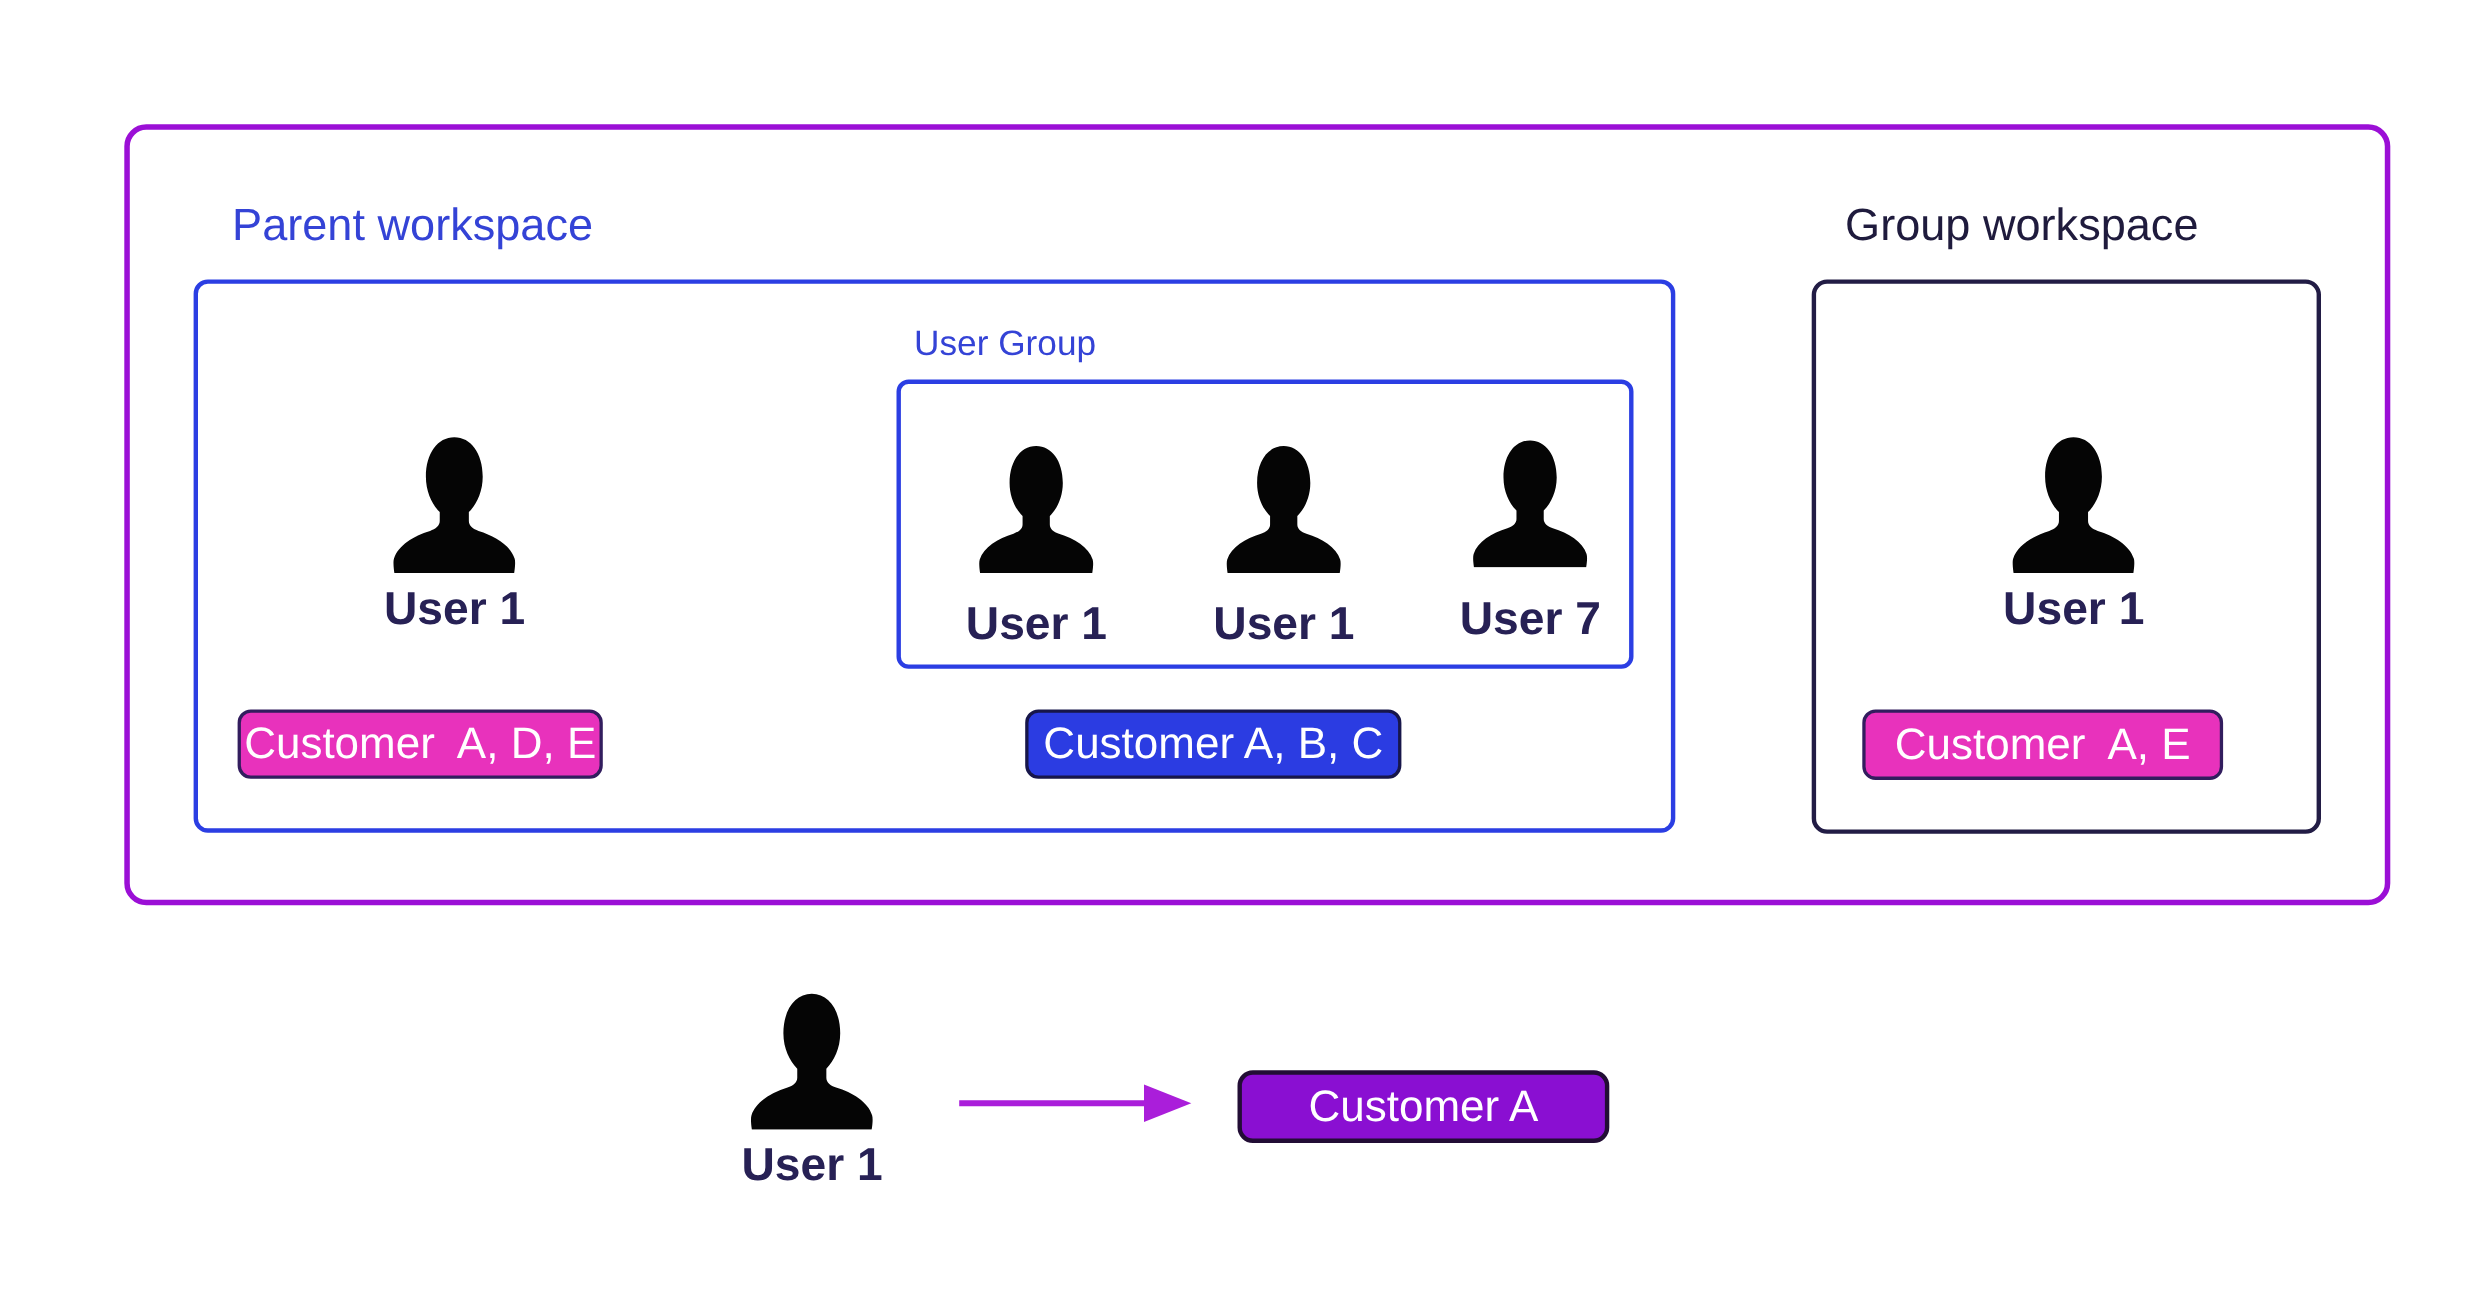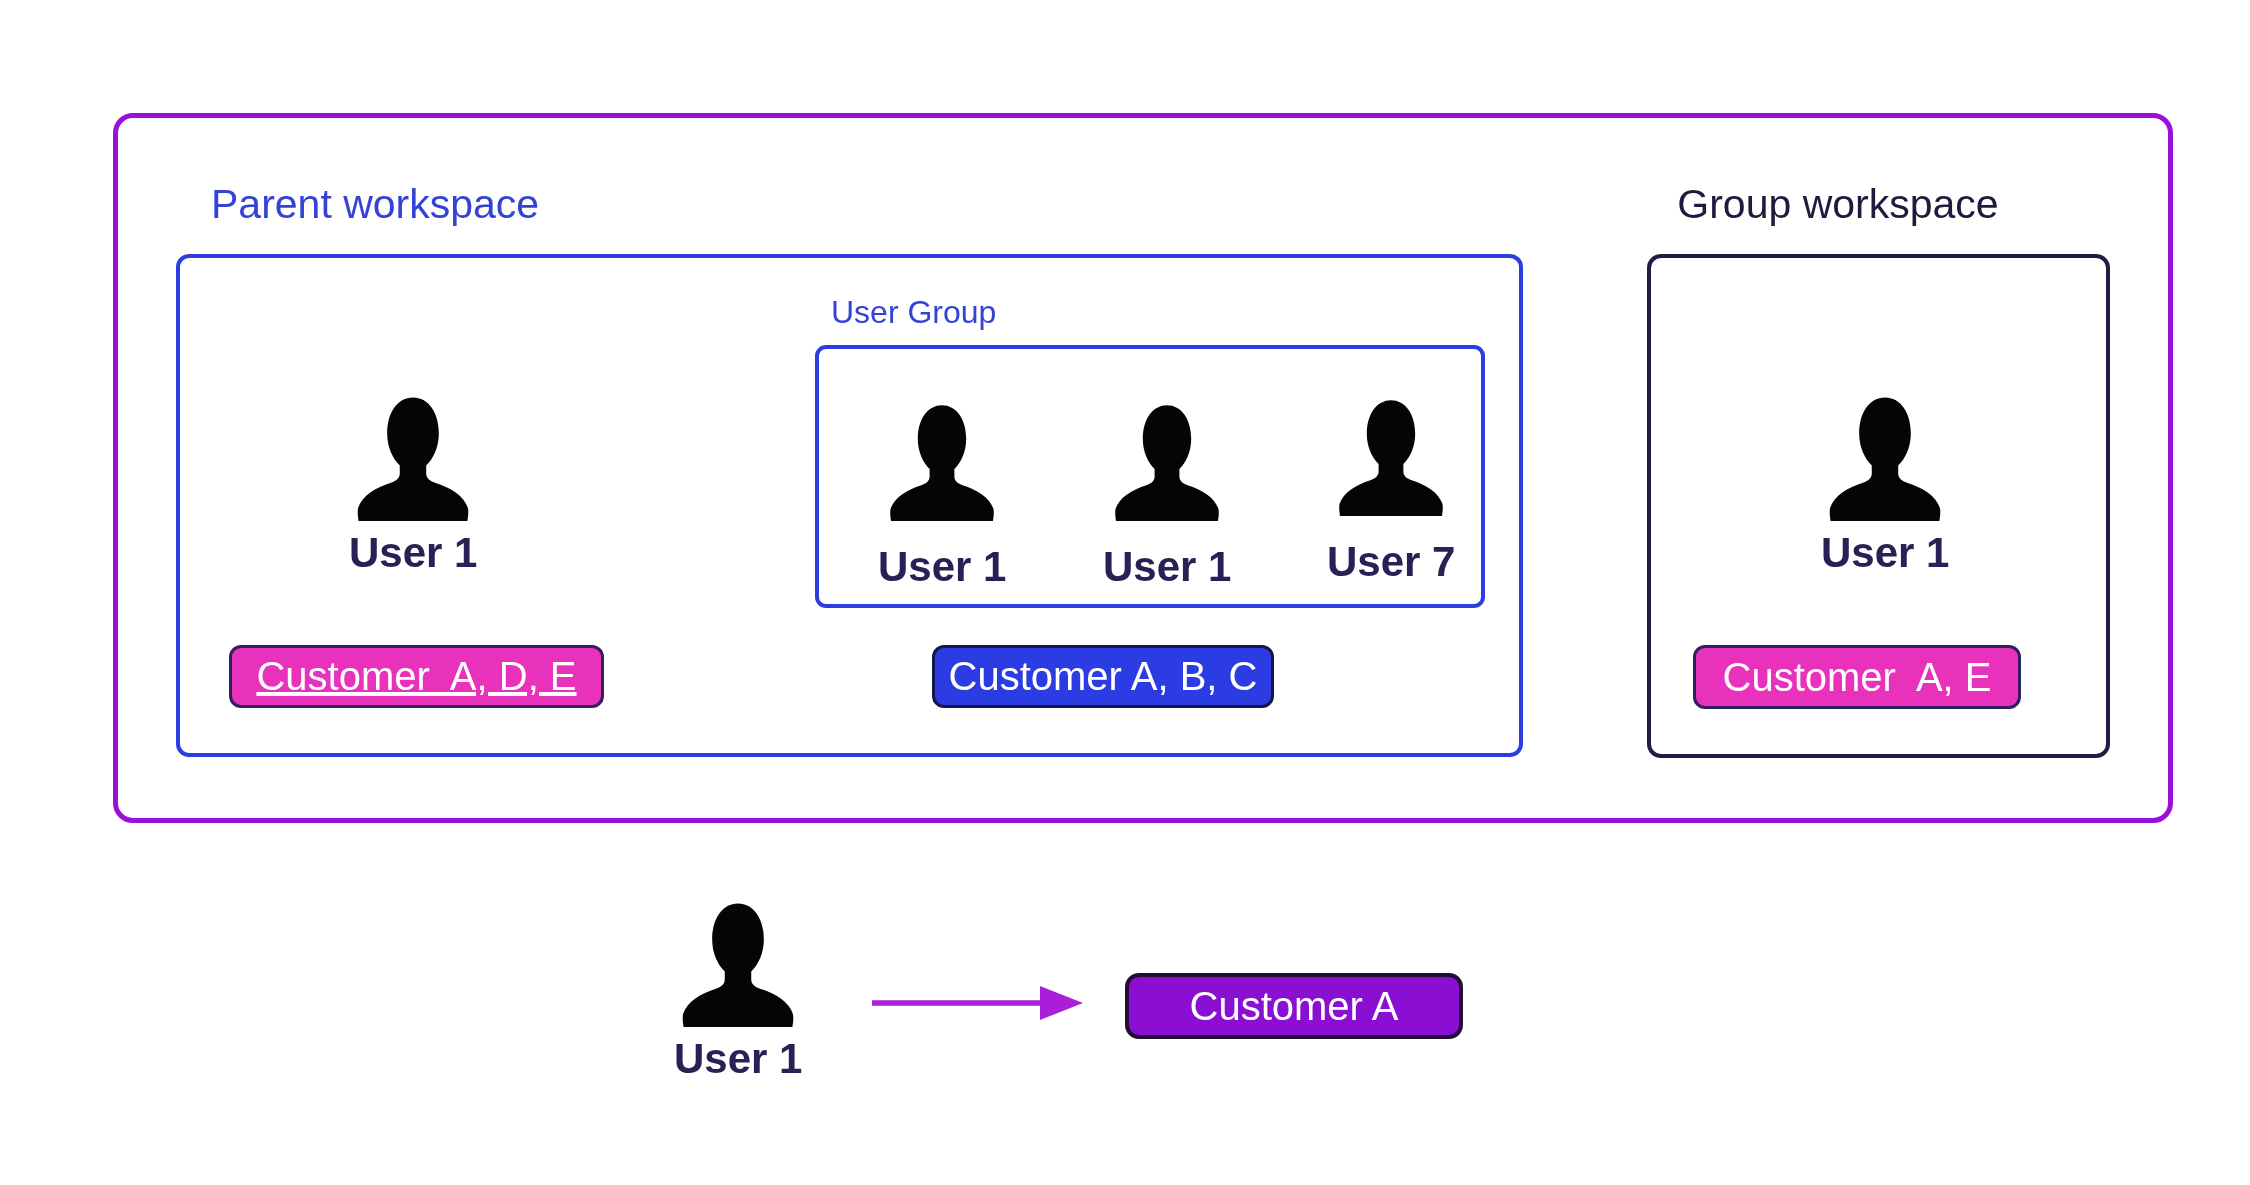--- a/index.html
+++ b/index.html
@@ -29,21 +29,21 @@
   .user-lg .user-name{margin-top:8px;}
   .user-md .user-icon{width:118px;height:118px;}
   .user-md .user-name{margin-top:22px;}
 
   
   .badge{position:absolute;box-sizing:border-box;display:flex;align-items:center;justify-content:center;
          color:var(--badge-text,#fff);font-size:40px;white-space:pre;border-radius:12px;}
   .badge-pink{background:var(--pink-badge-bg,#E832BC);border:3px solid var(--pink-badge-border,#321D5E);}
   .badge-blue{background:var(--blue-badge-bg,#2B3CE2);border:3px solid var(--blue-badge-border,#17164A);}
   .badge-purple{background:var(--purple-badge-bg,#8A0FD2);border:4px solid var(--purple-badge-border,#220D35);border-radius:14px;}
-  .badge-ade{left:229px;top:645px;width:375px;height:63px;text-decoration:underline;}
+  .badge-ade{left:216px;top:645px;width:332px;height:63px;}
   .badge-abc{left:932px;top:645px;width:342px;height:63px;}
   .badge-ae{left:1693px;top:645px;width:328px;height:64px;}
   .badge-a{left:1125px;top:973px;width:338px;height:66px;}
 
   .arrow-wrap{position:absolute;left:870px;top:981px;width:215px;height:44px;}
 </style>
 </head>
 <body>
 
 <svg width="0" height="0" style="position:absolute">

